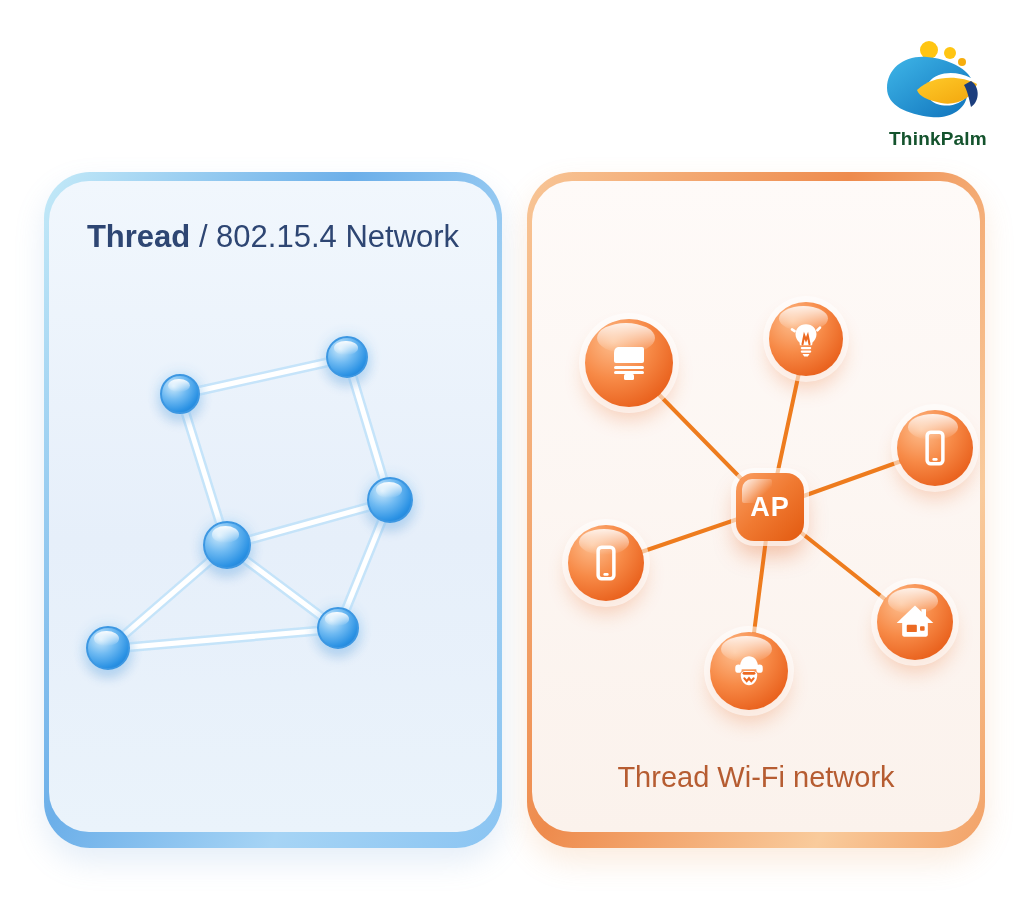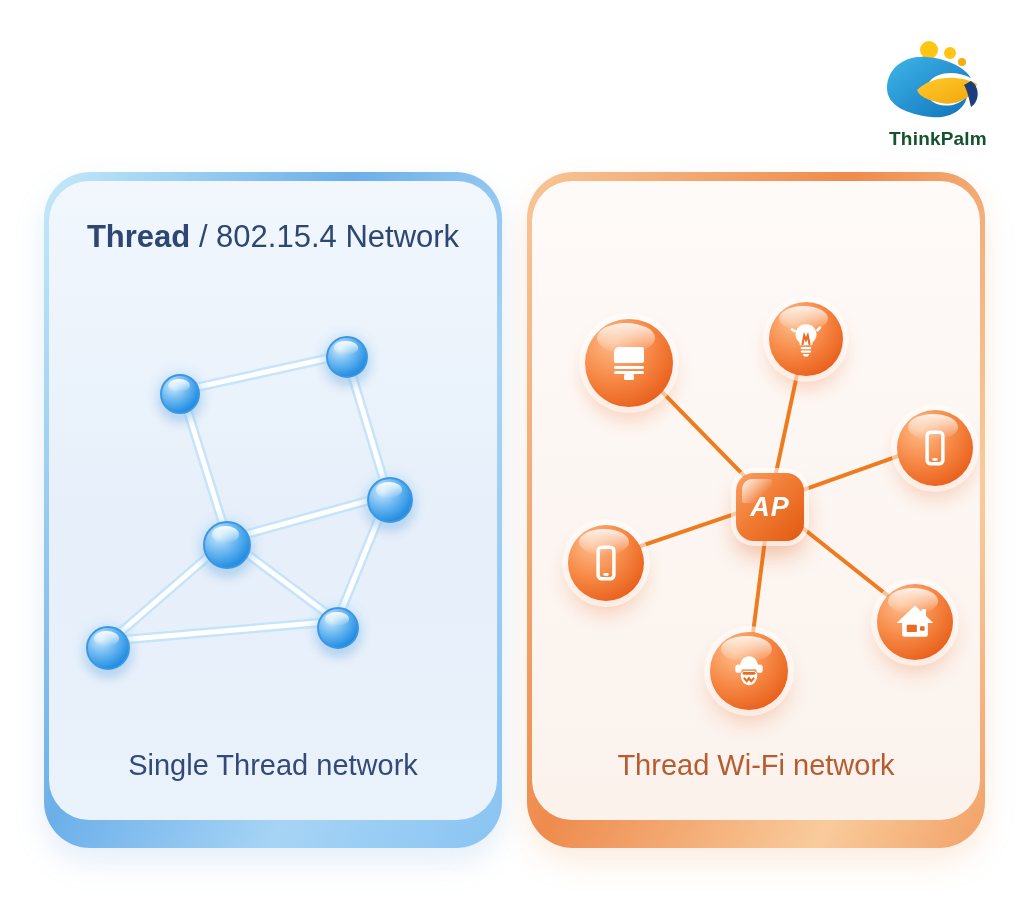--- a/index.html
+++ b/index.html
@@ -6,21 +6,21 @@
   body{
     width:1024px;height:913px;position:relative;overflow:hidden;
     background:#ffffff;
     font-family:"Liberation Sans", sans-serif;
   }
   
   .logo{position:absolute;left:882px;top:38px;width:112px;text-align:center;}
   .logo svg{display:block;margin:0 auto;}
   .logo-text{font-size:19px;font-weight:700;color:#14532d;letter-spacing:.2px;margin-top:2px;}
   
-  .panel{position:absolute;top:172px;width:458px;height:676px;border-radius:46px;box-sizing:border-box;padding:9px 5px 28px 5px;}
+  .panel{position:absolute;top:172px;width:458px;height:676px;border-radius:46px;box-sizing:border-box;padding:9px 5px 16px 5px;}
   .panel-thread{
     left:44px;
     background:linear-gradient(115deg,#c4eaf8 0%,#6cafe9 40%,#a6d4f5 70%,#8ac4f2 100%);
     box-shadow:0 14px 30px rgba(110,160,215,.18);
   }
   .panel-wifi{
     left:527px;
     background:linear-gradient(115deg,#f8c697 0%,#ee8b4d 42%,#f9cb9c 78%,#f2a166 100%);
     box-shadow:0 14px 30px rgba(235,150,80,.18);
   }
@@ -58,21 +58,20 @@
     content:"";position:absolute;left:14%;top:5%;width:66%;height:34%;border-radius:50%;
     background:linear-gradient(180deg, rgba(255,255,255,.85), rgba(255,255,255,0));
   }
   .onode svg{position:relative;z-index:2;}
   .ap{
     position:absolute;width:68px;height:68px;border-radius:18px;
     display:flex;align-items:center;justify-content:center;
     background:linear-gradient(135deg,#fa9f63 0%,#f07a32 48%,#e2590f 100%);
     box-shadow:0 0 0 5px rgba(255,255,255,.6), 0 14px 22px rgba(225,90,20,.35);
     z-index:3;
-    font-style:italic;
   }
   .ap::before{
     content:"";position:absolute;left:6px;top:6px;width:30px;height:24px;border-radius:10px 2px 14px 2px;
     background:linear-gradient(135deg, rgba(255,255,255,.9), rgba(255,255,255,0) 70%);
   }
   .ap-label{color:#ffffff;font-size:27px;font-weight:600;letter-spacing:1px;position:relative;z-index:2;}
 </style>
 </head>
 <body>
 
@@ -125,21 +124,20 @@
       </g>
     </svg>
 
     <div class="bnode" style="left:111px;top:193px;width:40px;height:40px;"></div>
     <div class="bnode" style="left:277px;top:155px;width:42px;height:42px;"></div>
     <div class="bnode" style="left:318px;top:296px;width:46px;height:46px;"></div>
     <div class="bnode" style="left:154px;top:340px;width:48px;height:48px;"></div>
     <div class="bnode" style="left:268px;top:426px;width:42px;height:42px;"></div>
     <div class="bnode" style="left:37px;top:445px;width:44px;height:44px;"></div>
 
-    <div class="panel-caption caption-thread">Single Thread network</div>
   </div>
 </section>
 
 <section class="panel panel-wifi">
   <div class="panel-inner inner-wifi">
 
     <svg class="spoke-svg" viewBox="0 0 448 649">
       <g stroke="#ee7c1e" stroke-width="4" stroke-linecap="round">
         <line x1="238" y1="326" x2="97" y2="182"></line>
         <line x1="238" y1="326" x2="274" y2="158"></line>

